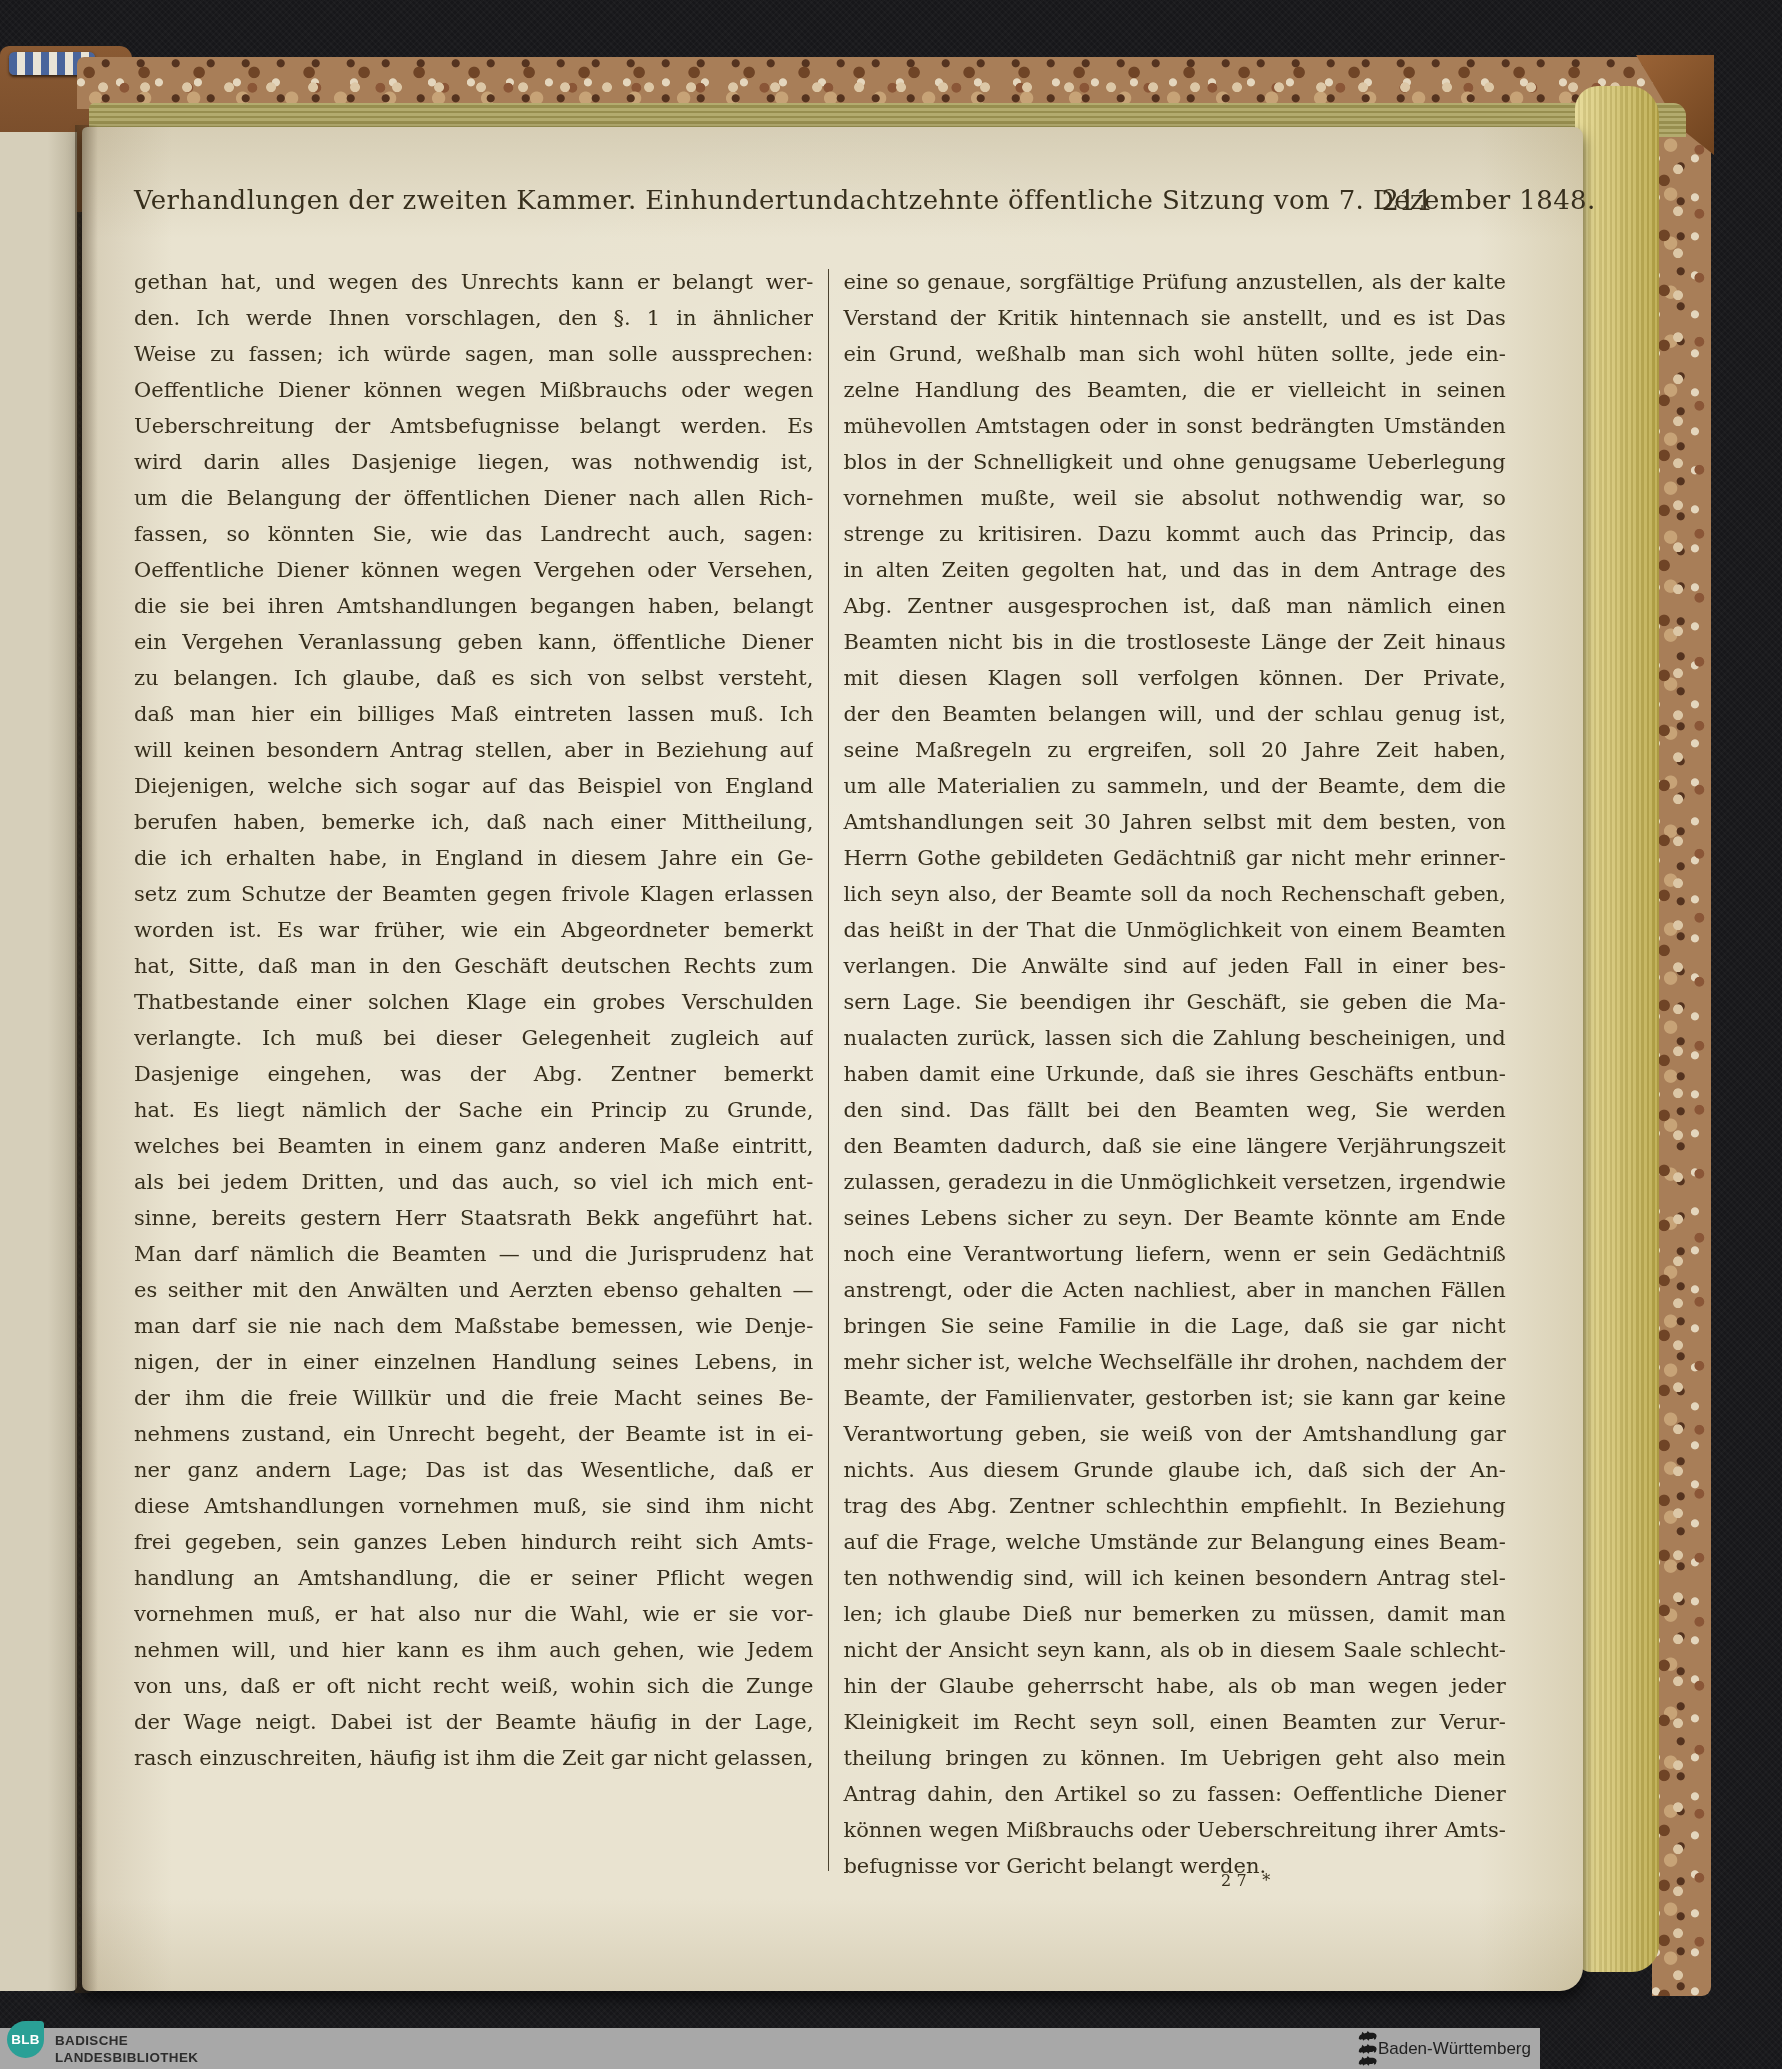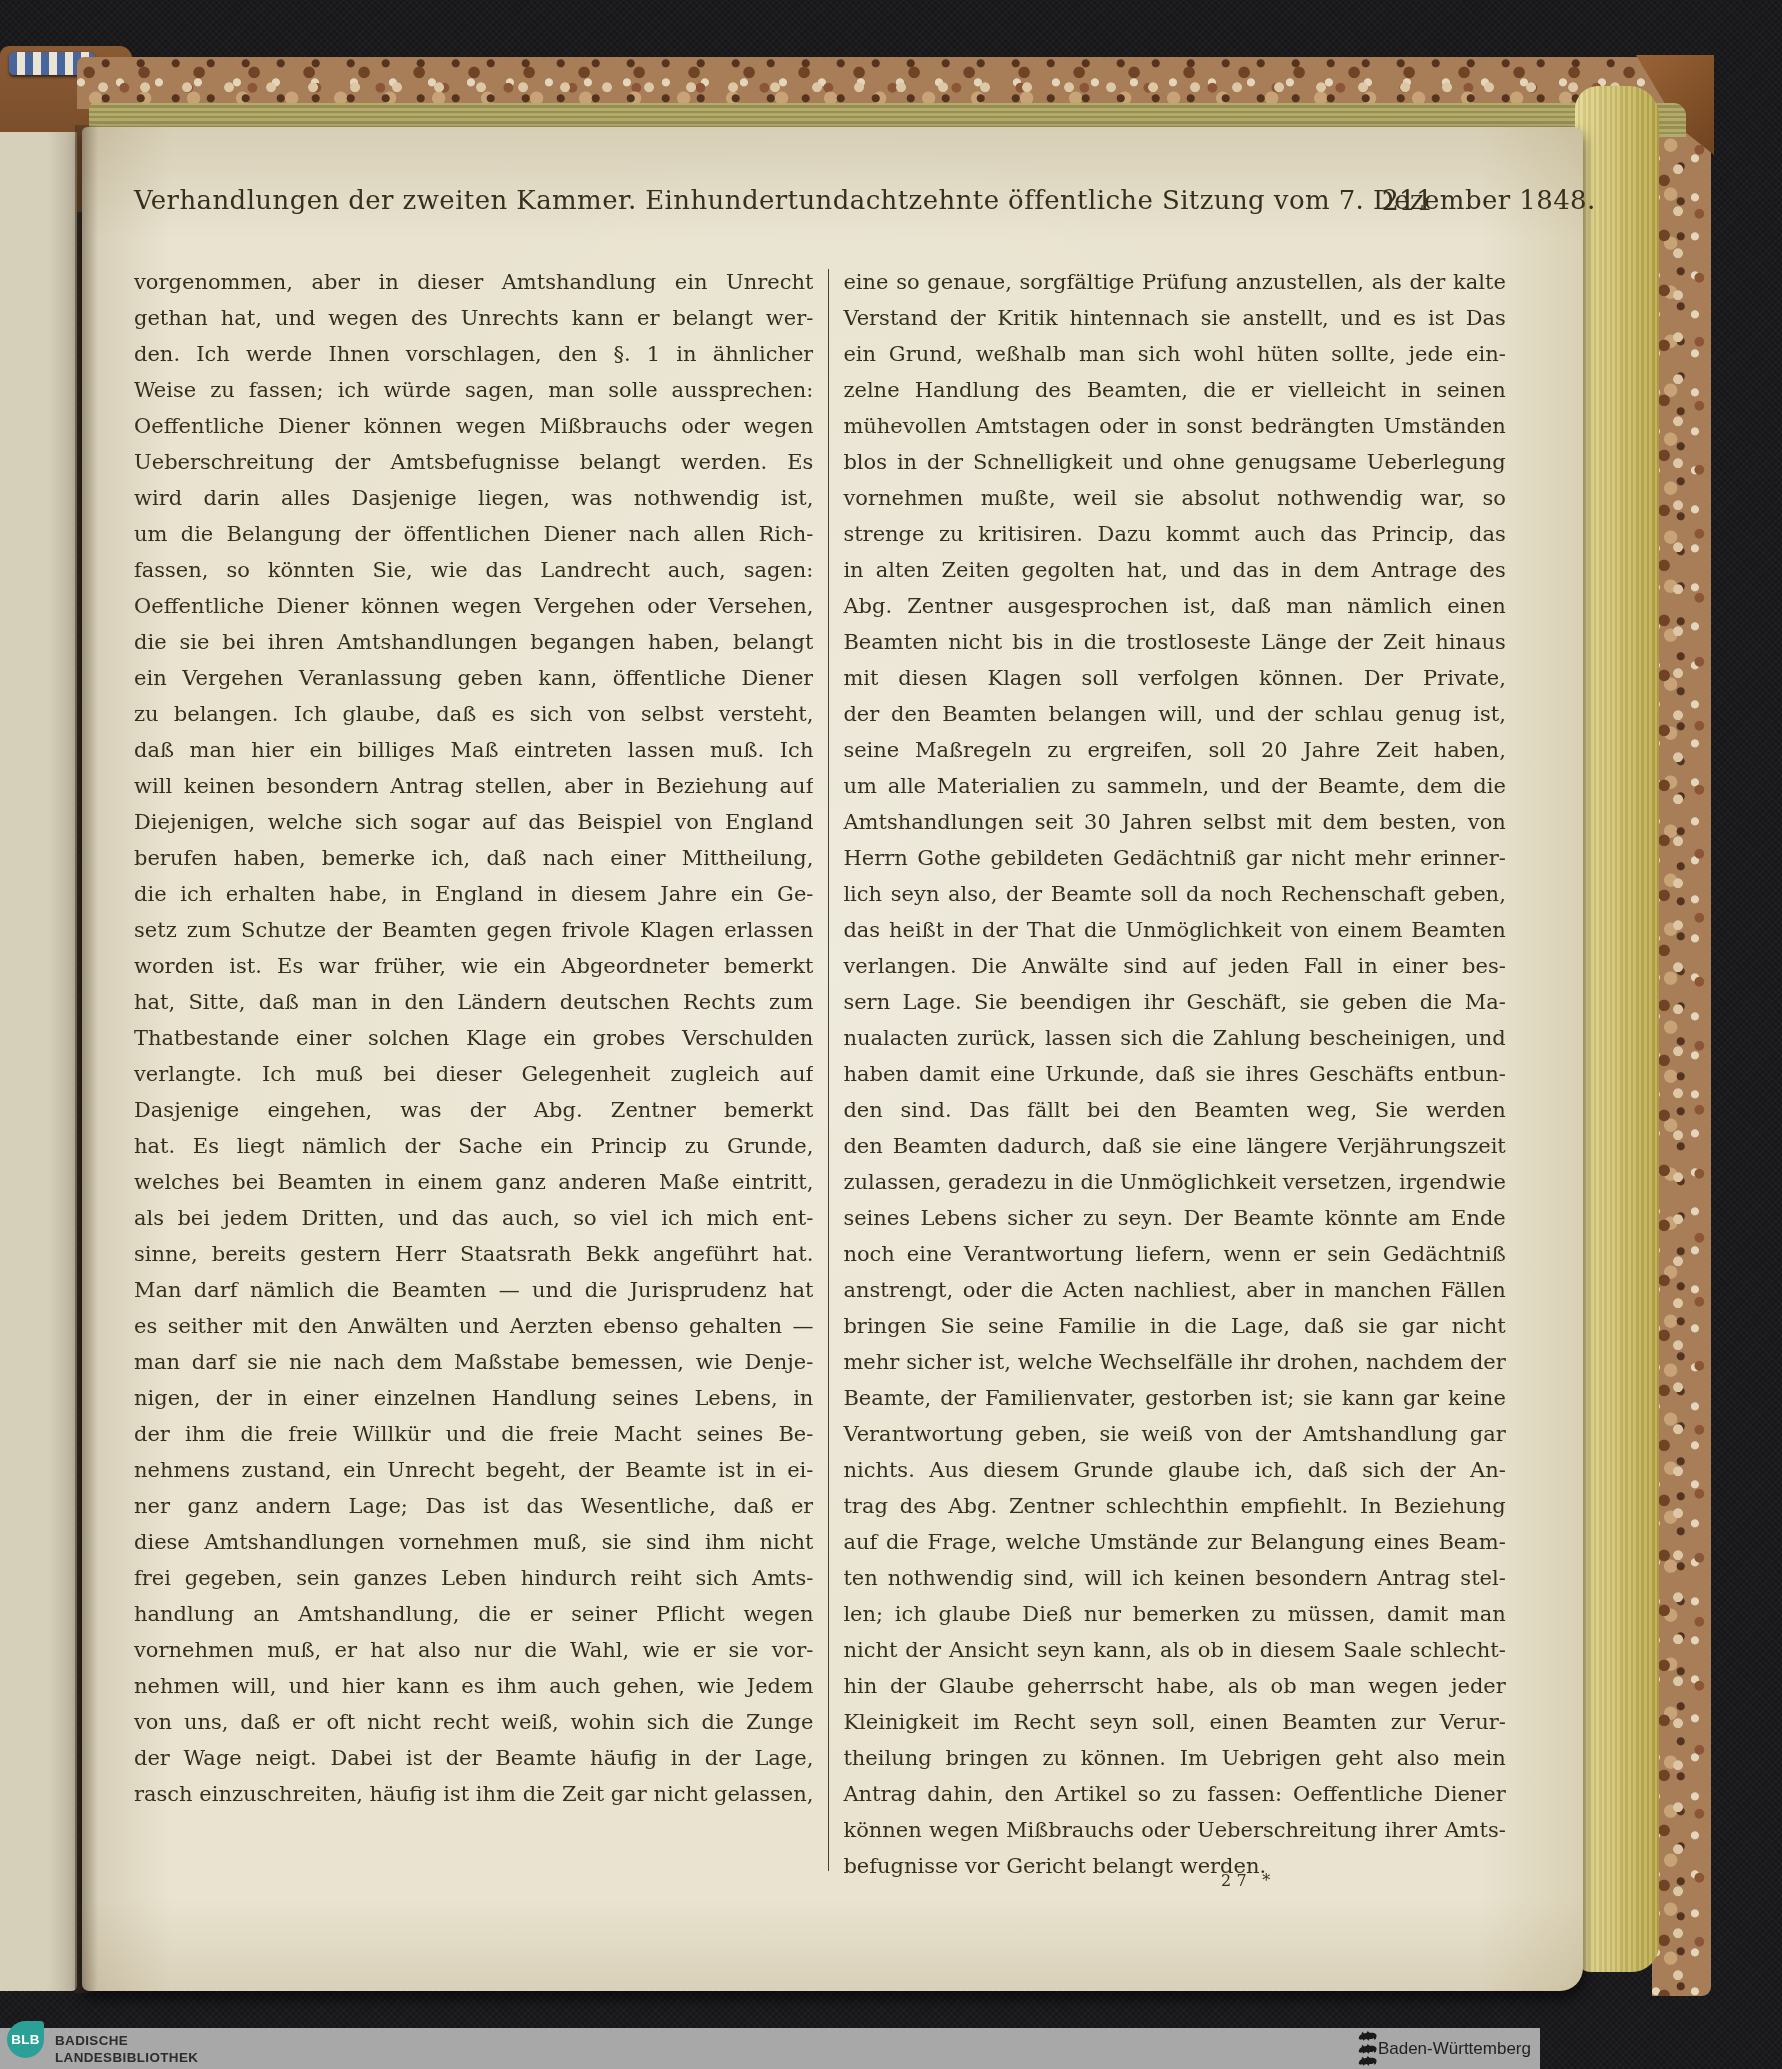--- a/index.html
+++ b/index.html
@@ -97,41 +97,40 @@
 <div class="abs page"></div>
 <div class="abs gutter"></div>
 
 <div class="abs header-row print">
   <div class="header-title">Verhandlungen der zweiten Kammer. Einhundertundachtzehnte öffentliche Sitzung vom 7. Dezember 1848.</div>
   <div class="pageno">211</div>
 </div>
 
 <div class="abs cols print">
   <div>
-      <div class="tl">vorgenommen, aber in dieser Amtshandlung ein Unrecht</div>
       <div class="tl">gethan hat, und wegen des Unrechts kann er belangt wer-</div>
       <div class="tl">den.  Ich werde Ihnen vorschlagen, den §. 1 in ähnlicher</div>
       <div class="tl">Weise zu fassen; ich würde sagen, man solle aussprechen:</div>
       <div class="tl">Oeffentliche Diener können wegen Mißbrauchs oder wegen</div>
       <div class="tl">Ueberschreitung der Amtsbefugnisse belangt werden.  Es</div>
       <div class="tl">wird darin alles Dasjenige liegen, was nothwendig ist,</div>
       <div class="tl">um die Belangung der öffentlichen Diener nach allen Rich-</div>
       <div class="tl">fassen, so könnten Sie, wie das Landrecht auch, sagen:</div>
       <div class="tl">Oeffentliche Diener können wegen Vergehen oder Versehen,</div>
       <div class="tl">die sie bei ihren Amtshandlungen begangen haben, belangt</div>
       <div class="tl">ein Vergehen Veranlassung geben kann, öffentliche Diener</div>
       <div class="tl">zu belangen.  Ich glaube, daß es sich von selbst versteht,</div>
       <div class="tl">daß man hier ein billiges Maß eintreten lassen muß.  Ich</div>
       <div class="tl">will keinen besondern Antrag stellen, aber in Beziehung auf</div>
       <div class="tl">Diejenigen, welche sich sogar auf das Beispiel von England</div>
       <div class="tl">berufen haben, bemerke ich, daß nach einer Mittheilung,</div>
       <div class="tl">die ich erhalten habe, in England in diesem Jahre ein Ge-</div>
       <div class="tl">setz zum Schutze der Beamten gegen frivole Klagen erlassen</div>
       <div class="tl">worden ist.  Es war früher, wie ein Abgeordneter bemerkt</div>
-      <div class="tl">hat, Sitte, daß man in den Ländern deutschen Rechts zum</div>
+      <div class="tl">hat, Sitte, daß man in den Geschäft deutschen Rechts zum</div>
       <div class="tl">Thatbestande einer solchen Klage ein grobes Verschulden</div>
       <div class="tl">verlangte.  Ich muß bei dieser Gelegenheit zugleich auf</div>
       <div class="tl">Dasjenige eingehen, was der Abg. Zentner bemerkt</div>
       <div class="tl">hat.  Es liegt nämlich der Sache ein Princip zu Grunde,</div>
       <div class="tl">welches bei Beamten in einem ganz anderen Maße eintritt,</div>
       <div class="tl">als bei jedem Dritten, und das auch, so viel ich mich ent-</div>
       <div class="tl">sinne, bereits gestern Herr Staatsrath Bekk angeführt hat.</div>
       <div class="tl">Man darf nämlich die Beamten — und die Jurisprudenz hat</div>
       <div class="tl">es seither mit den Anwälten und Aerzten ebenso gehalten —</div>
       <div class="tl">man darf sie nie nach dem Maßstabe bemessen, wie Denje-</div>

